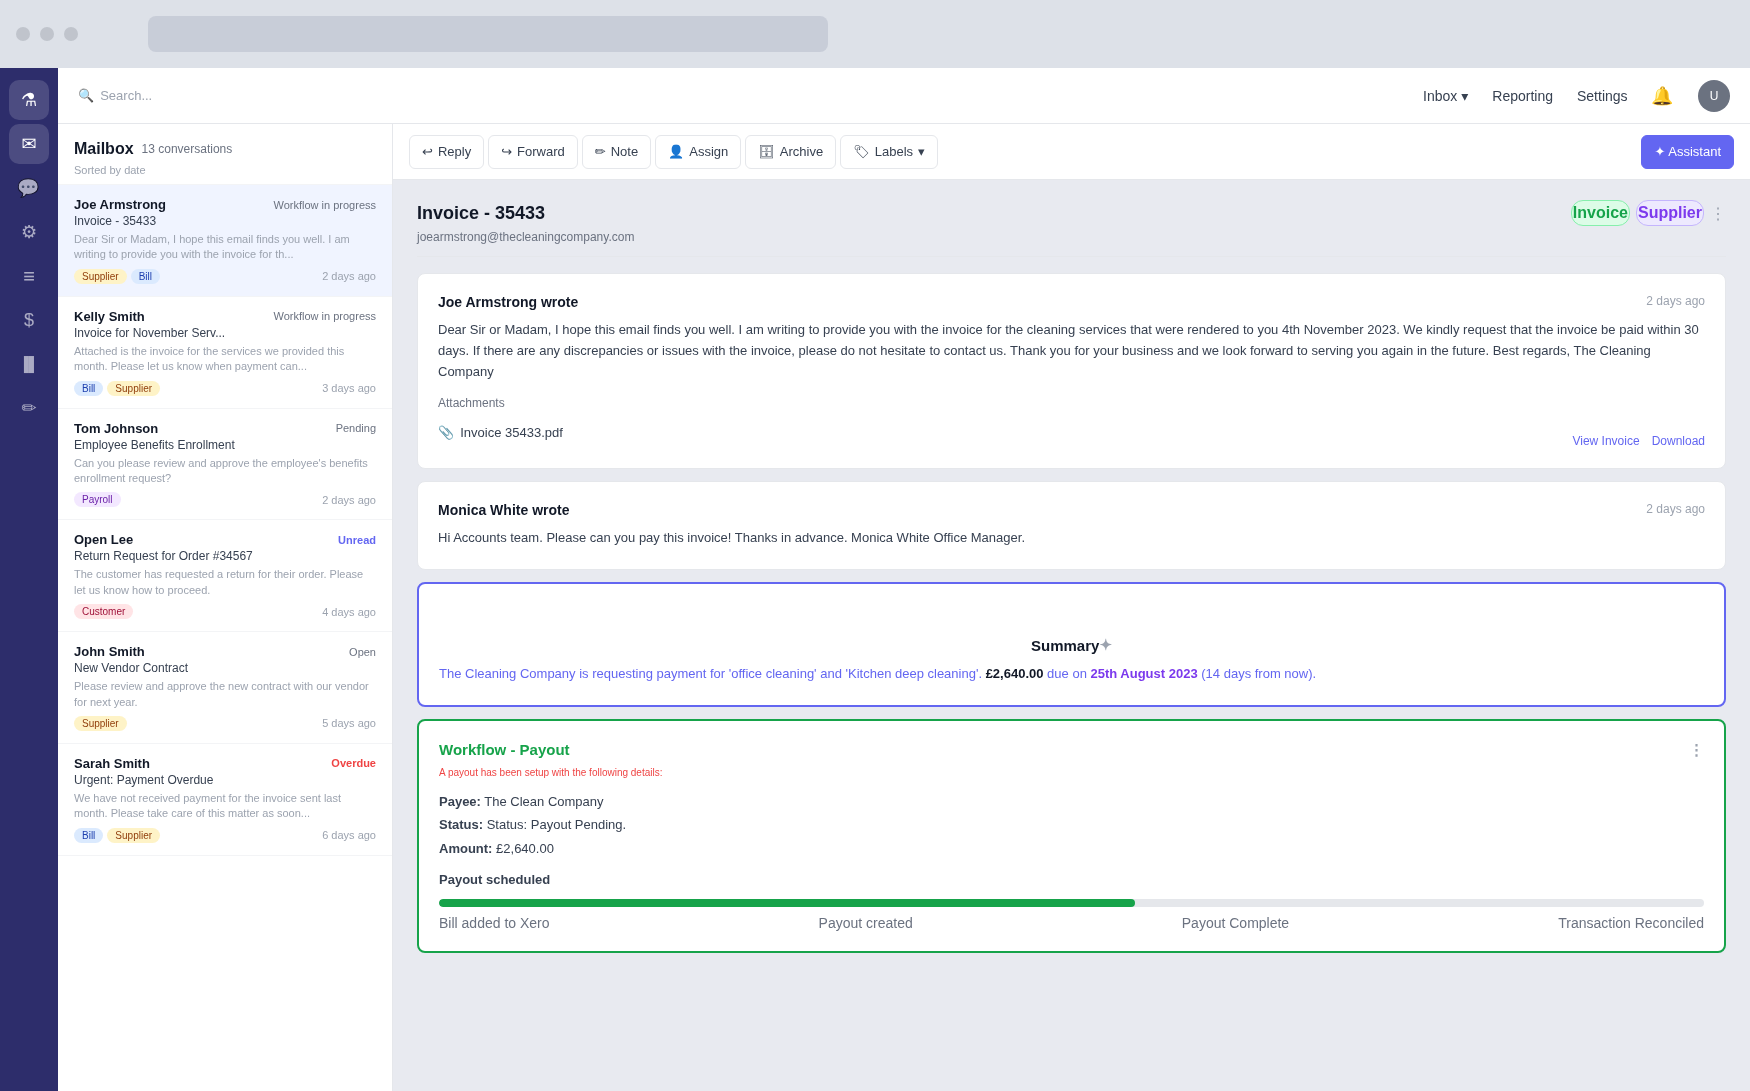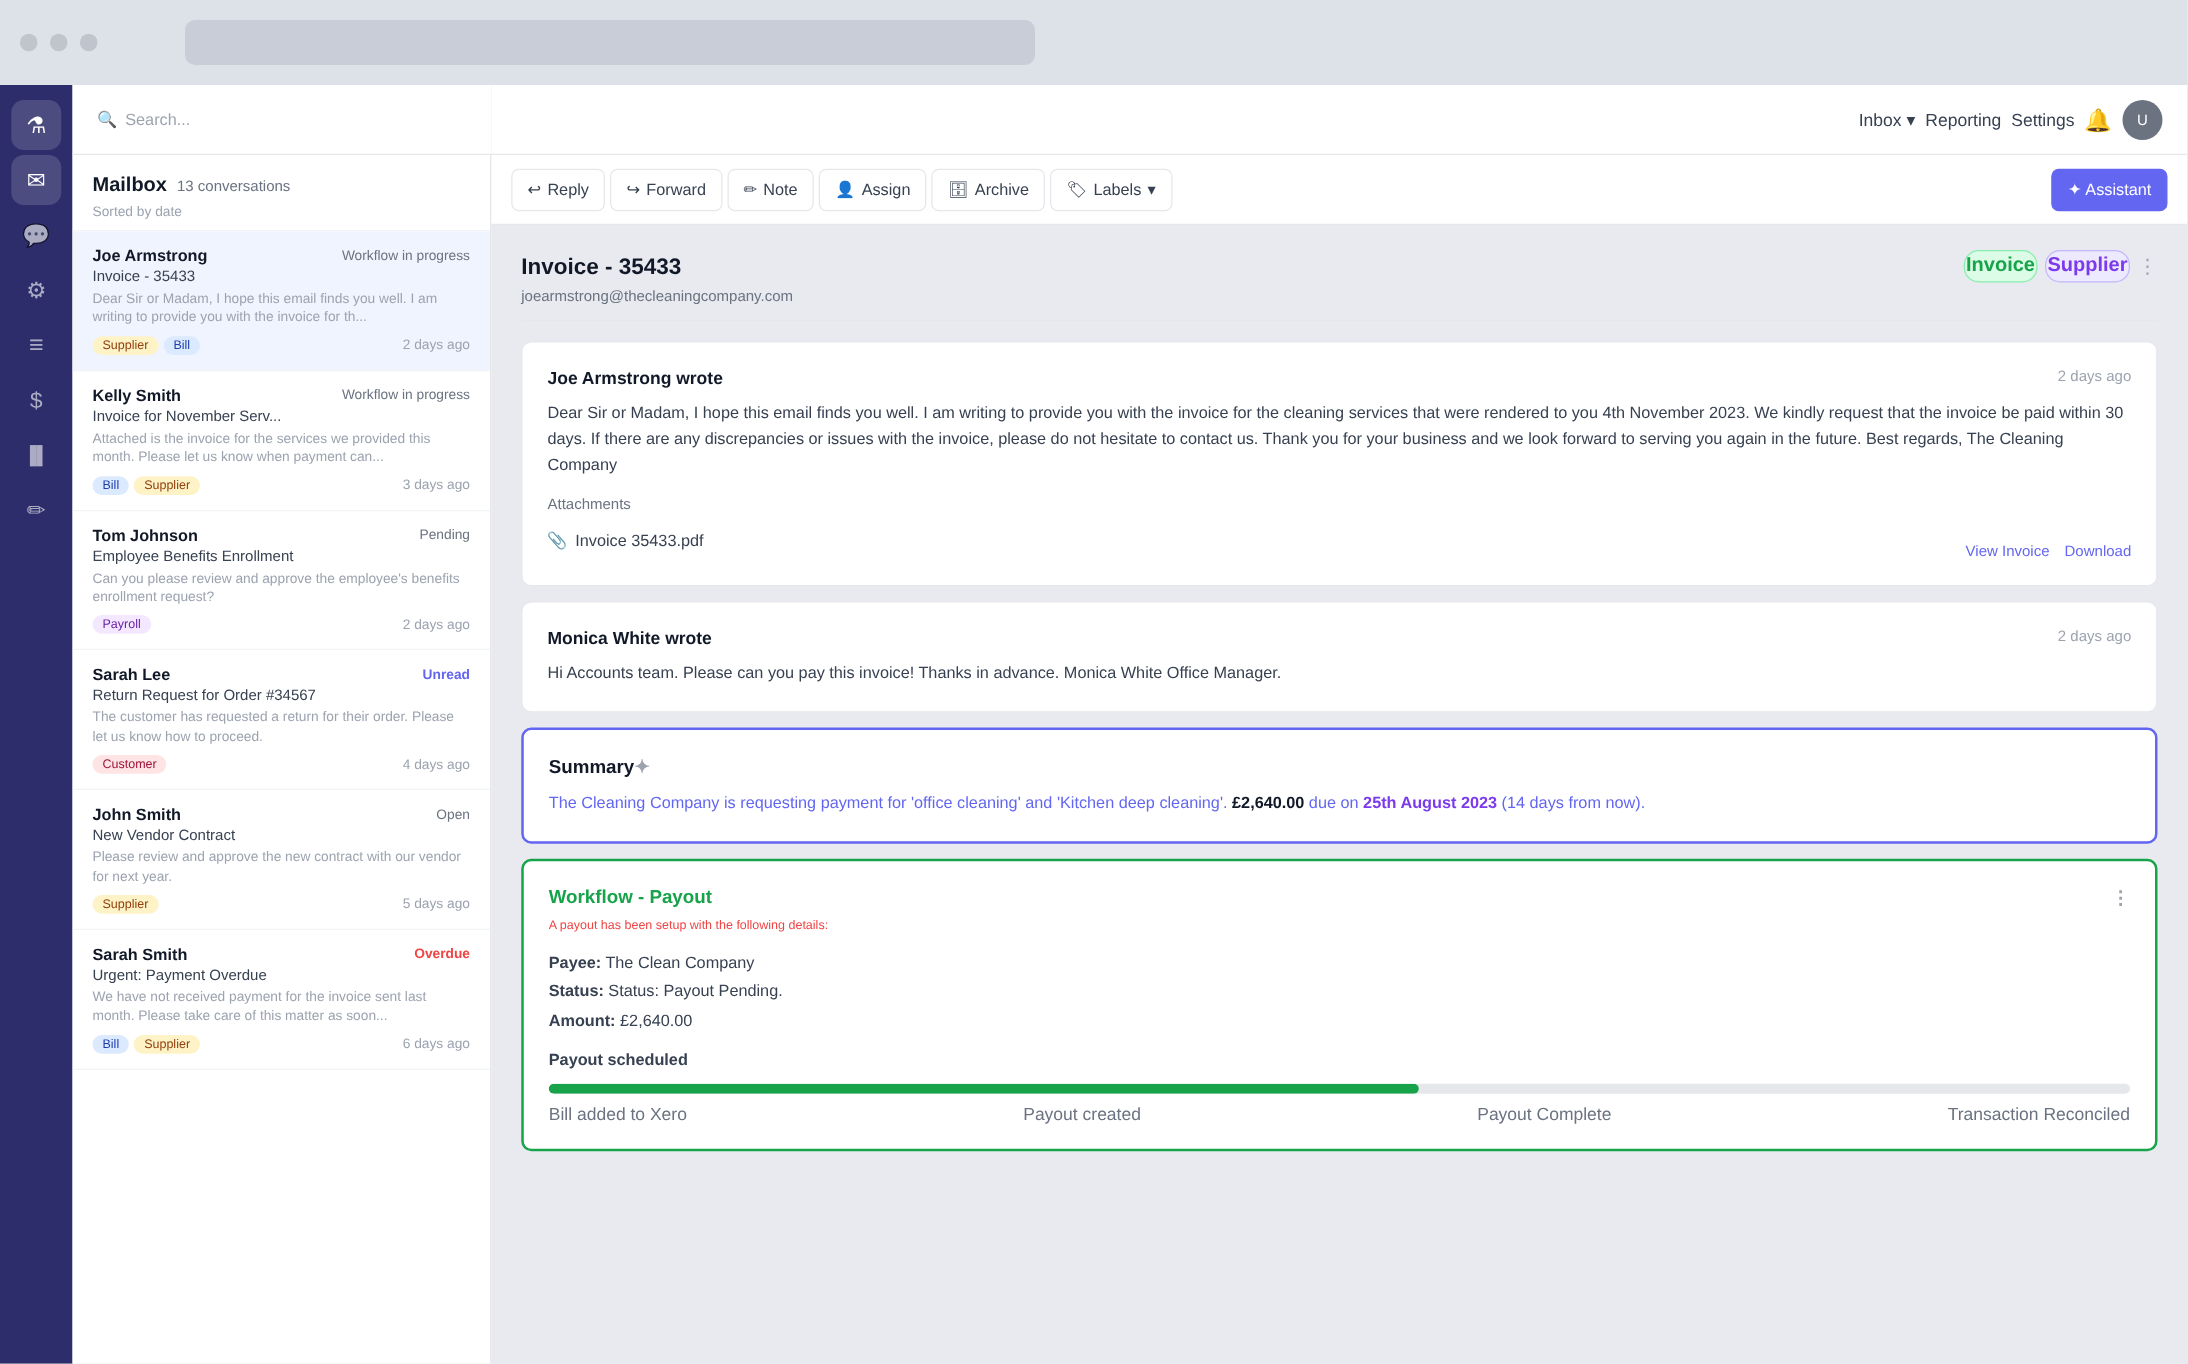--- a/index.html
+++ b/index.html
@@ -323,22 +323,23 @@
       border-radius: 8px;
       padding: 20px;
       margin-bottom: 12px;
     }
     .summary-title {
       font-size: 15px;
       font-weight: 700;
       color: #111827;
       margin-bottom: 10px;
       display: flex;
-      justify-content: flex-start;
-      align-items: center;
+      justify-content: center;
+      align-items: center;
+      margin-top: 32px;
     }
     .summary-text {
       font-size: 13px;
       color: #6366f1;
       line-height: 1.6;
     }
     .summary-text strong {
       color: #111827;
       font-weight: 700;
     }
@@ -494,21 +495,21 @@
           <div class="conv-footer">
             <div class="conv-tags">
               <span class="tag tag-payroll">Payroll</span>
             </div>
             <span class="conv-time">2 days ago</span>
           </div>
         </div>
 
         <div class="conv-item">
           <div class="conv-top">
-            <span class="conv-name">Sarah Lee</span>
+            <span class="conv-name">Open Lee</span>
             <span class="conv-status unread">Unread</span>
           </div>
           <div class="conv-subject">Return Request for Order #34567</div>
           <div class="conv-preview">The customer has requested a return for their order. Please let us know how to proceed.</div>
           <div class="conv-footer">
             <div class="conv-tags">
               <span class="tag tag-customer">Customer</span>
             </div>
             <span class="conv-time">4 days ago</span>
           </div>
@@ -544,21 +545,21 @@
             <span class="conv-time">6 days ago</span>
           </div>
         </div>
 
       </div>
     </div>
   </div>
 
   <div style="flex:1;display:flex;flex-direction:column;overflow:hidden;">
 
-    <div class="app-header" style="justify-content:flex-end;gap:8px;border-bottom:1px solid #e5e7eb;">
+    <div class="app-header" style="justify-content:flex-end;gap:24px;border-bottom:1px solid #e5e7eb;">
       <div class="header-nav-item">
         <span>Inbox</span>
         <span>▾</span>
       </div>
       <div class="header-nav-item">
         <span>Reporting</span>
       </div>
       <div class="header-nav-item">
         <span>Settings</span>
       </div>

